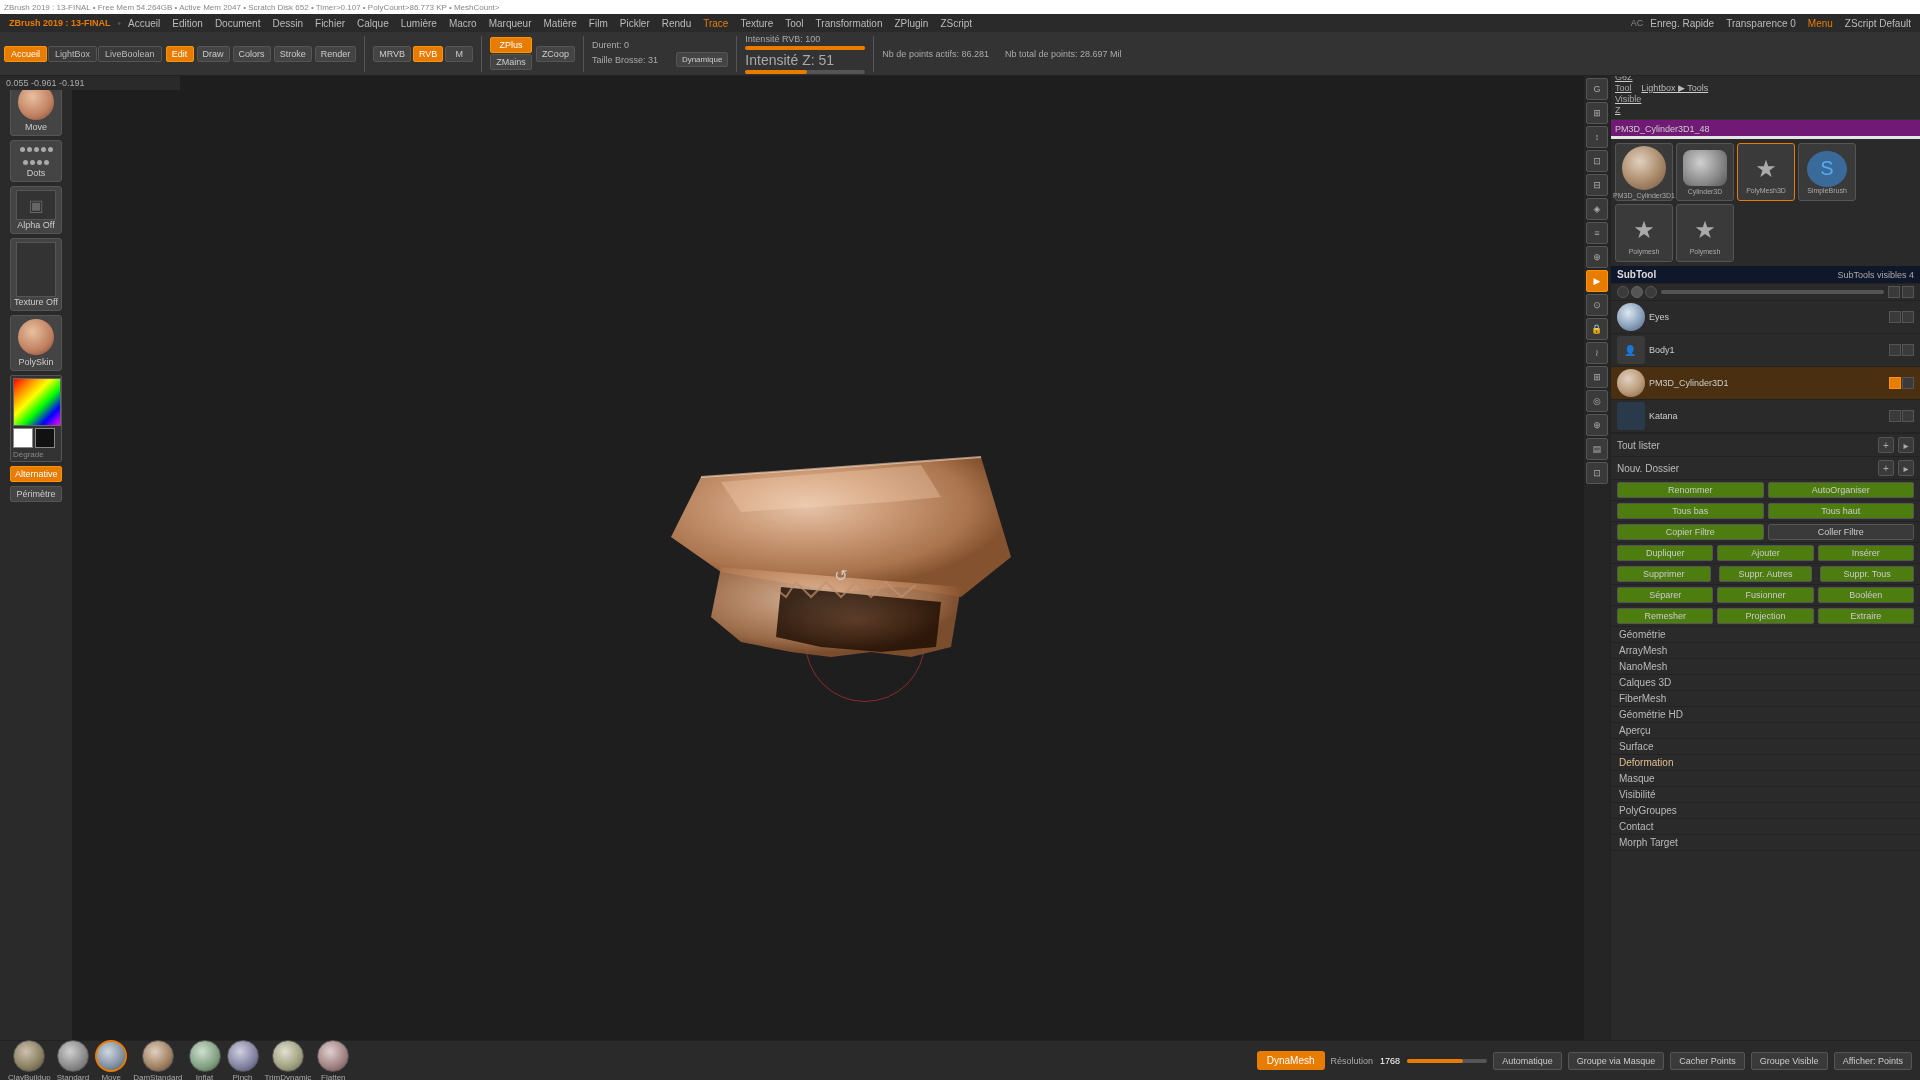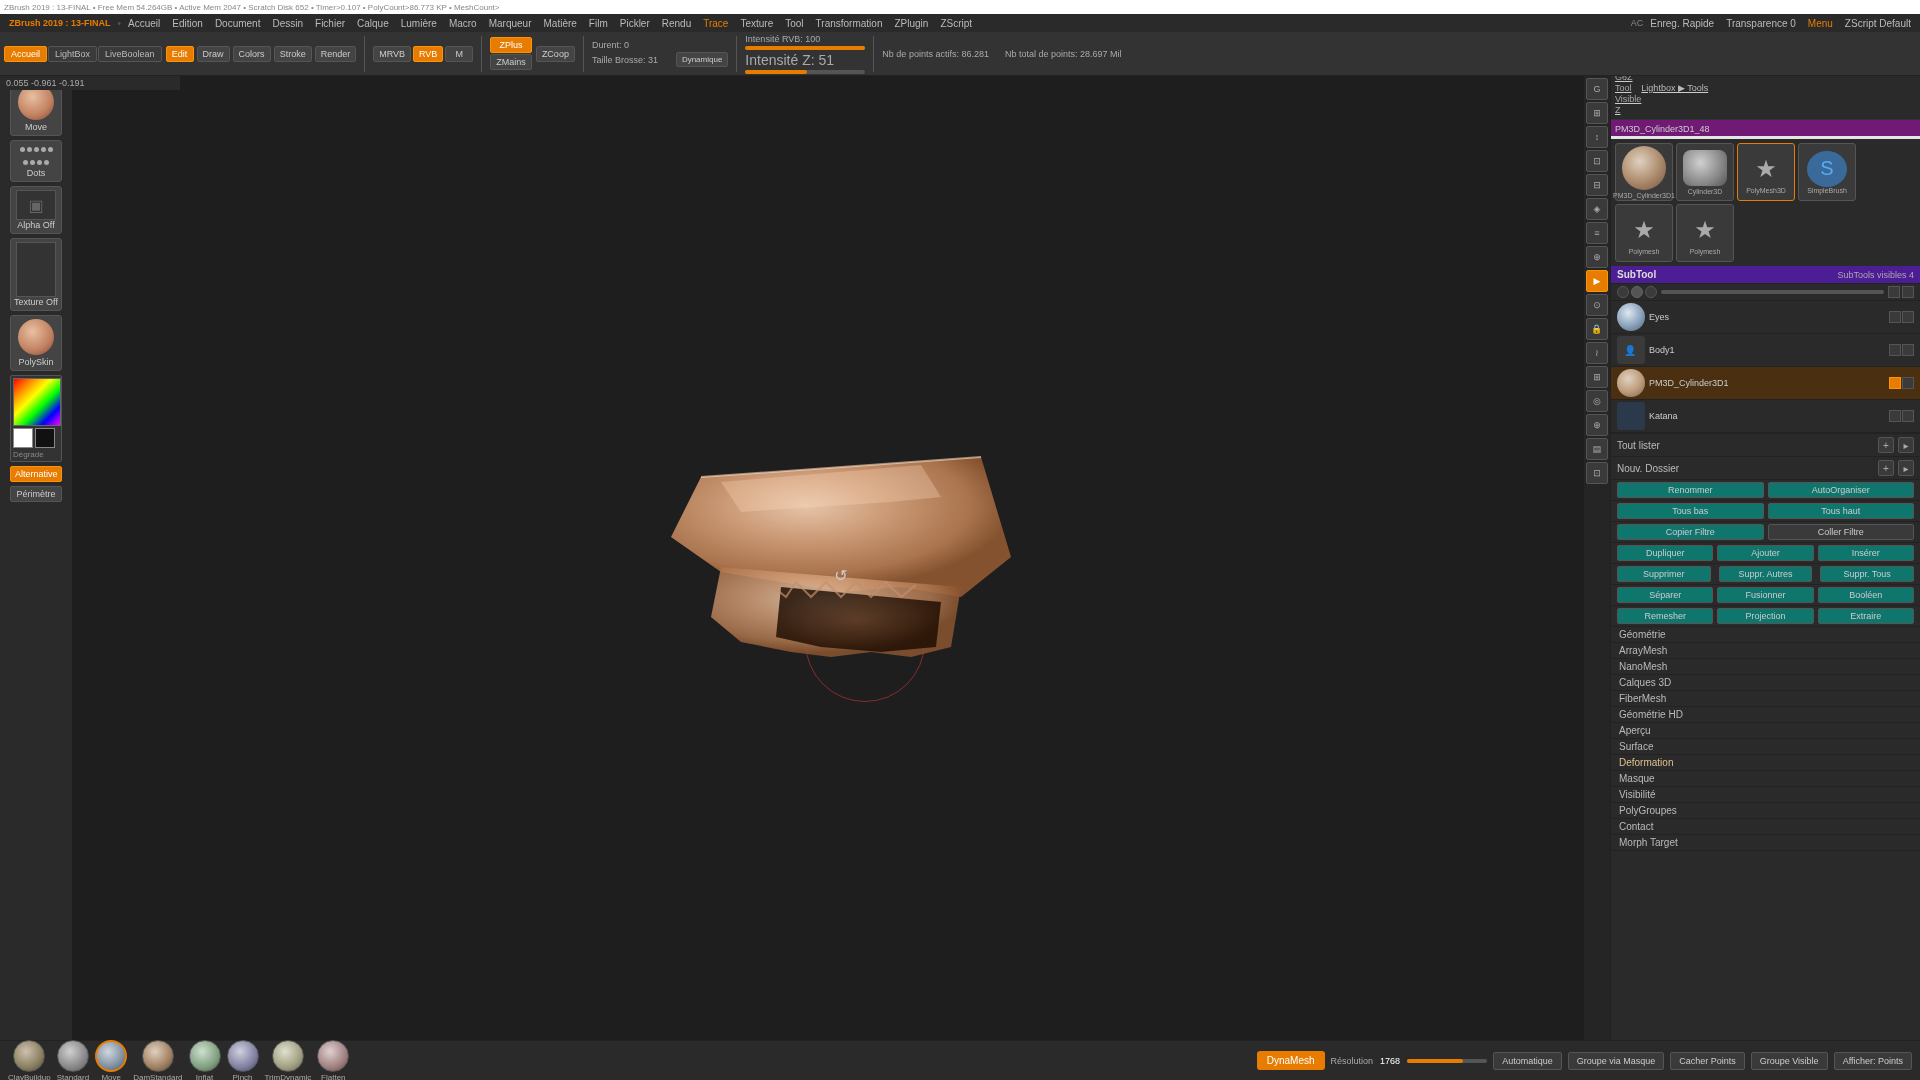--- a/index.html
+++ b/index.html
@@ -294,21 +294,21 @@
     
     .rp-row {
       display: flex;
       align-items: center;
       gap: 4px;
       padding: 2px 6px;
       font-size: 10px;
       color: #ccc;
     }
     .rp-btn {
-      background: #0f766e;
+      background: #4d7c0f;
       border: 1px solid #555;
       color: #ccc;
       font-size: 9px;
       padding: 2px 6px;
       border-radius: 2px;
       cursor: pointer;
       flex: 1;
       text-align: center;
     }
     .rp-icon-btn {
@@ -755,21 +755,21 @@
     </div>
 
     <div class="thumb">
       <div style="width:40px; height:36px; display:flex; align-items:center; justify-content:center;">
         <span class="star-shape"></span>
       </div>
       <span style="font-size:7px; color:#aaa;">Polymesh</span>
     </div>
   </div>
 
-  <div style="background:#4c1d95; padding:3px 6px; display:flex; justify-content:space-between; align-items:center; border-bottom:1px solid #222;">
+  <div style="background:#0f172a; padding:3px 6px; display:flex; justify-content:space-between; align-items:center; border-bottom:1px solid #222;">
     <span style="font-size:10px; color:#ddd; font-weight:bold;">SubTool</span>
     <span style="font-size:9px; color:#aaa;">SubTools visibles 4</span>
   </div>
 
   <div style="padding:2px 6px; display:flex; align-items:center; gap:4px; border-bottom:1px solid #222;">
     <div style="display:flex; gap:2px;">
       <div style="width:12px; height:12px; background:#3a3a3a; border:1px solid #555; border-radius:50%;"></div>
       <div style="width:12px; height:12px; background:#555; border:1px solid #666; border-radius:50%;"></div>
       <div style="width:12px; height:12px; background:#3a3a3a; border:1px solid #555; border-radius:50%;"></div>
     </div>

